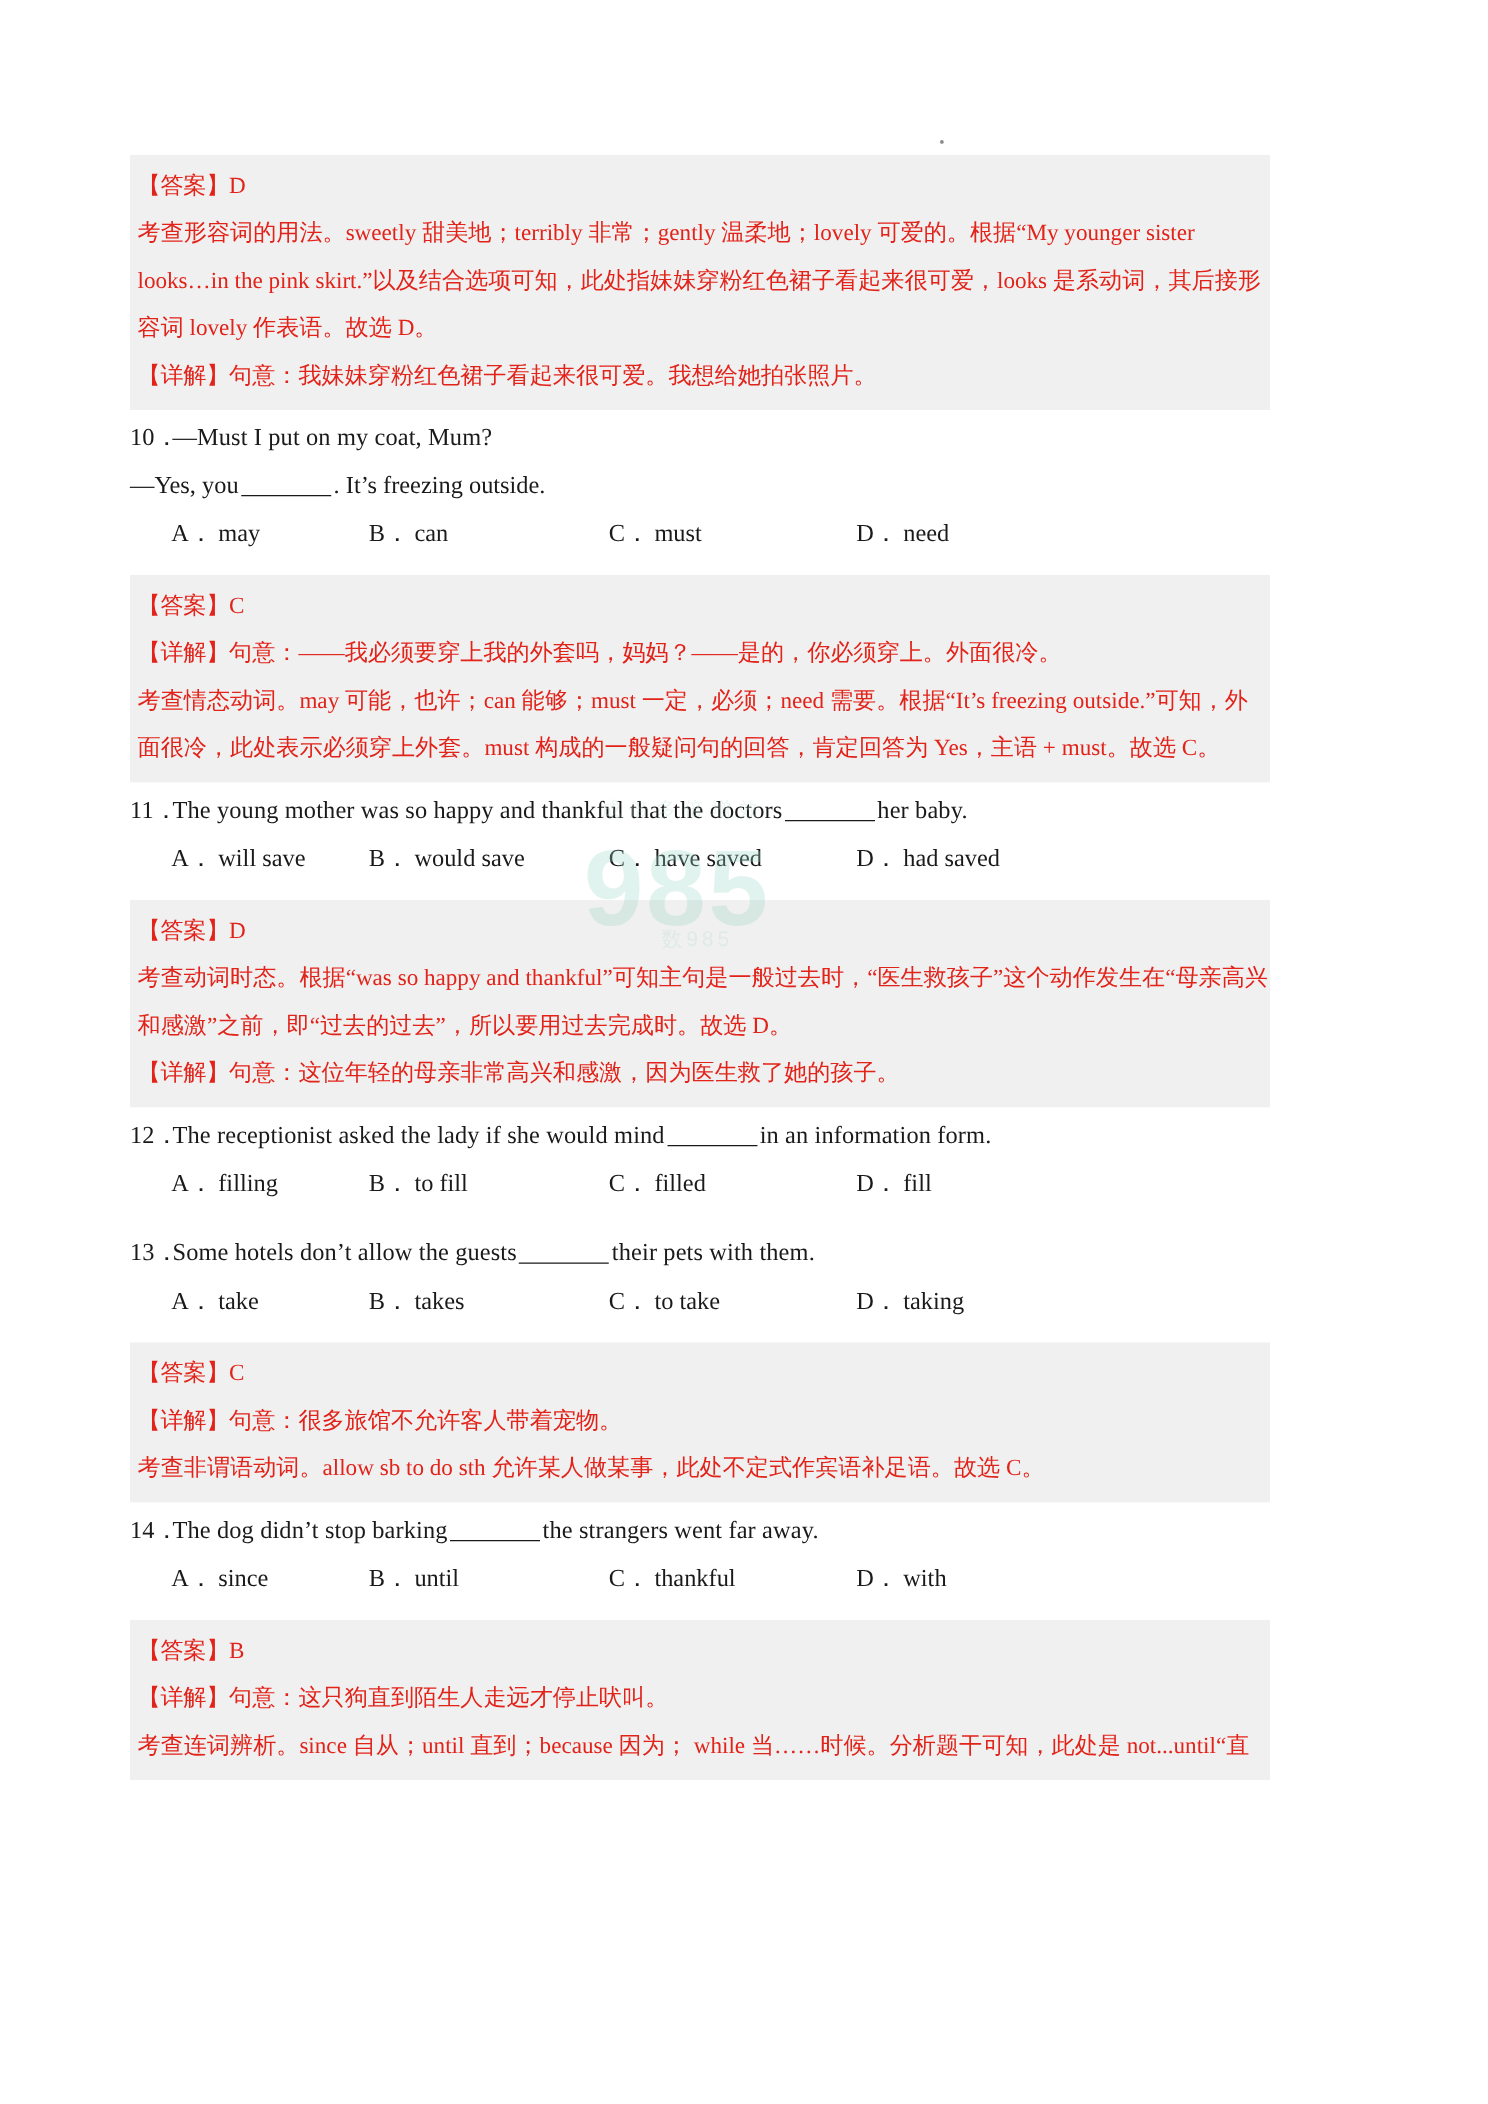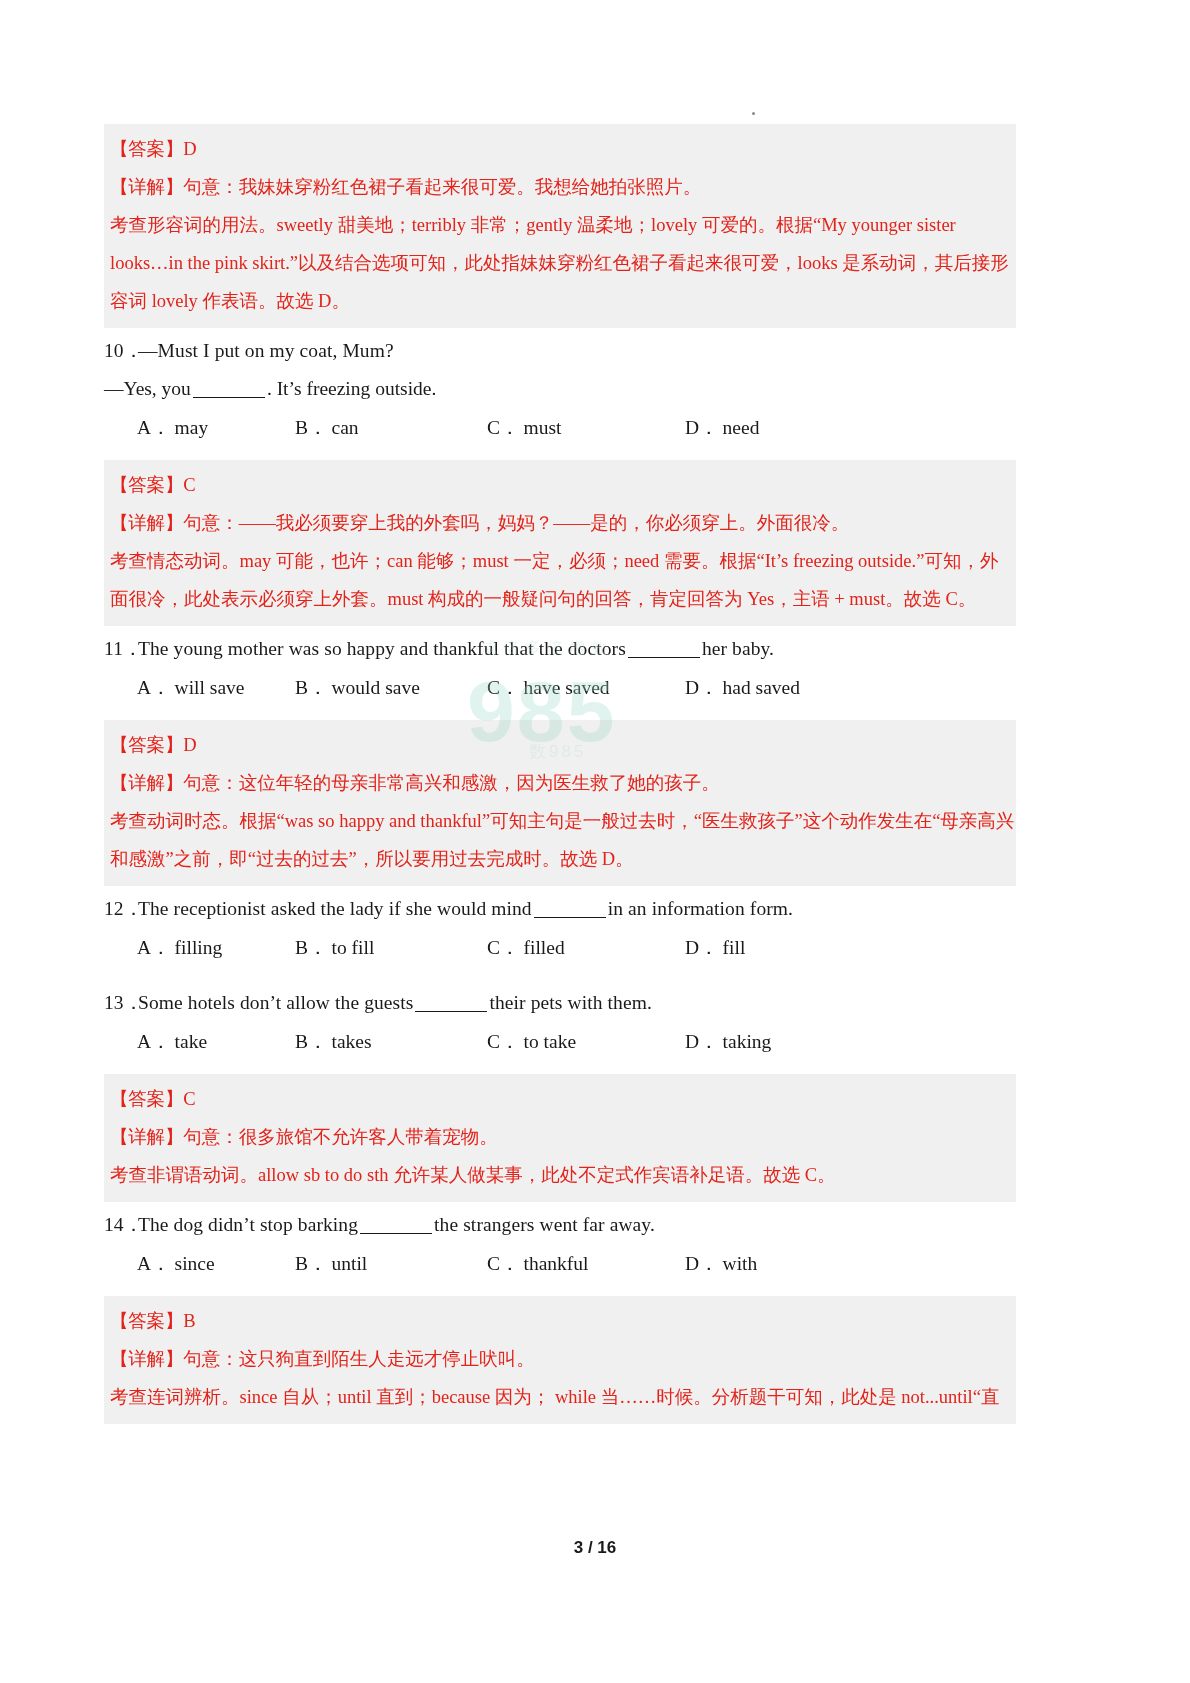--- a/index.html
+++ b/index.html
@@ -165,24 +165,24 @@
 <div class="page">
 
   <div class="stray-dot"></div>
 
   <div class="content">
 
     <div class="explain">
       <div class="ex-line">
         <span class="tag">【答案】</span><span class="ans-val">D</span>
       </div>
+      <div class="ex-line wrap">考查形容词的用法。sweetly 甜美地；terribly 非常；gently 温柔地；lovely 可爱的。根据“My younger sister looks…in the pink skirt.”以及结合选项可知，此处指妹妹穿粉红色裙子看起来很可爱，looks 是系动词，其后接形容词 lovely 作表语。故选 D。</div>
       <div class="ex-line wrap">
         <span class="tag">【详解】</span><span>句意：我妹妹穿粉红色裙子看起来很可爱。我想给她拍张照片。</span>
       </div>
-      <div class="ex-line wrap">考查形容词的用法。sweetly 甜美地；terribly 非常；gently 温柔地；lovely 可爱的。根据“My younger sister looks…in the pink skirt.”以及结合选项可知，此处指妹妹穿粉红色裙子看起来很可爱，looks 是系动词，其后接形容词 lovely 作表语。故选 D。</div>
     </div>
 
     <div class="question">
       <div class="q-line">
         <span class="q-num">10．</span><span>—Must I put on my coat, Mum?</span>
       </div>
       <div class="q-sub">
         <span>—Yes, you</span><span class="blank-ul"></span><span>. It’s freezing outside.</span>
       </div>
       <div class="options">
@@ -206,24 +206,24 @@
       </div>
       <div class="options">
         <span class="opt opt-a"><span class="letter">A．</span><span>will save</span></span><span class="opt opt-b"><span class="letter">B．</span><span>would save</span></span><span class="opt opt-c"><span class="letter">C．</span><span>have saved</span></span><span class="opt opt-d"><span class="letter">D．</span><span>had saved</span></span>
       </div>
     </div>
 
     <div class="explain">
       <div class="ex-line">
         <span class="tag">【答案】</span><span class="ans-val">D</span>
       </div>
+      <div class="ex-line wrap">考查动词时态。根据“was so happy and thankful”可知主句是一般过去时，“医生救孩子”这个动作发生在“母亲高兴和感激”之前，即“过去的过去”，所以要用过去完成时。故选 D。</div>
       <div class="ex-line wrap">
         <span class="tag">【详解】</span><span>句意：这位年轻的母亲非常高兴和感激，因为医生救了她的孩子。</span>
       </div>
-      <div class="ex-line wrap">考查动词时态。根据“was so happy and thankful”可知主句是一般过去时，“医生救孩子”这个动作发生在“母亲高兴和感激”之前，即“过去的过去”，所以要用过去完成时。故选 D。</div>
     </div>
 
     <div class="question">
       <div class="q-line">
         <span class="q-num">12．</span><span>The receptionist asked the lady if she would mind</span><span class="blank-ul"></span><span>in an information form.</span>
       </div>
       <div class="options">
         <span class="opt opt-a"><span class="letter">A．</span><span>filling</span></span><span class="opt opt-b"><span class="letter">B．</span><span>to fill</span></span><span class="opt opt-c"><span class="letter">C．</span><span>filled</span></span><span class="opt opt-d"><span class="letter">D．</span><span>fill</span></span>
       </div>
     </div>
@@ -268,15 +268,14 @@
     </div>
 
   </div>
 
   <div class="watermark">
     <div class="wm-top">成倍多倍增效</div>
     <div class="wm-num">985</div>
     <div class="wm-bot">数985</div>
   </div>
 
-  <div class="footer">3 / 16</div>
 
 </div>
 
 </body></html>

